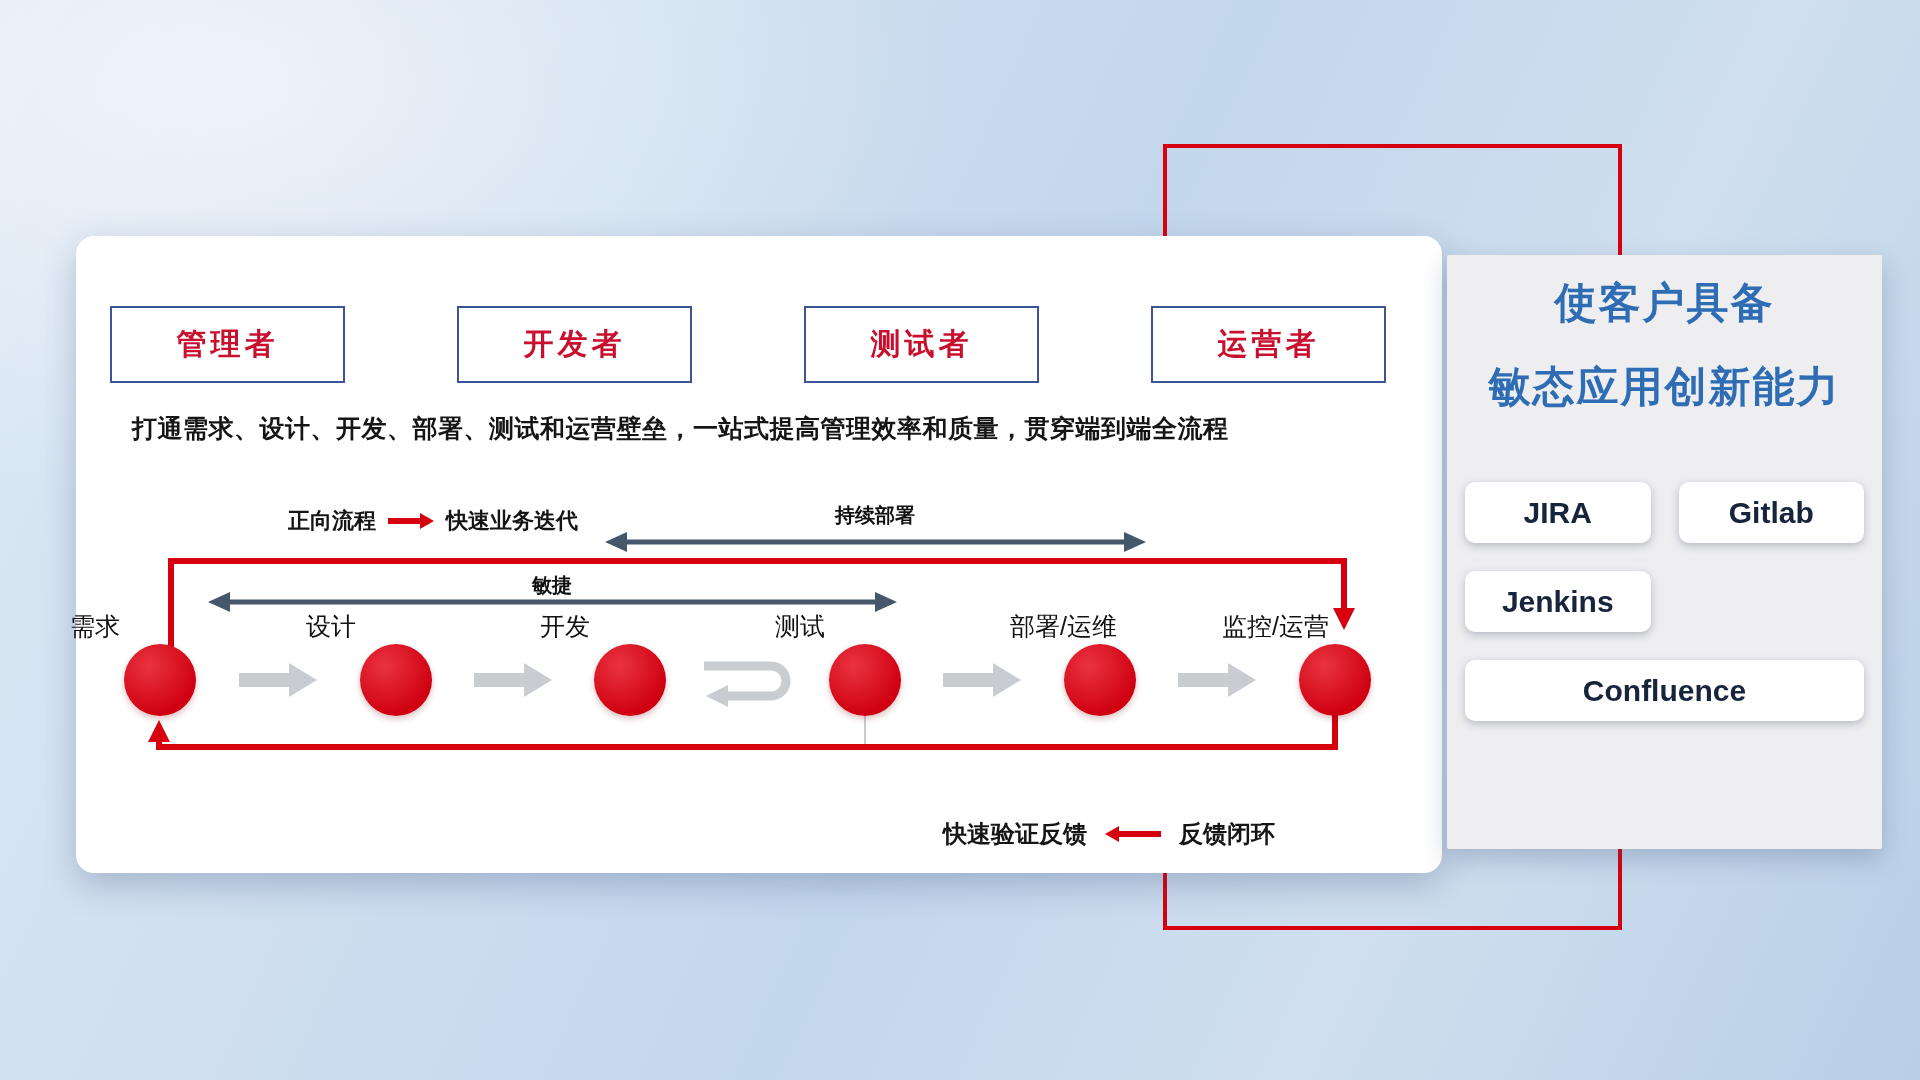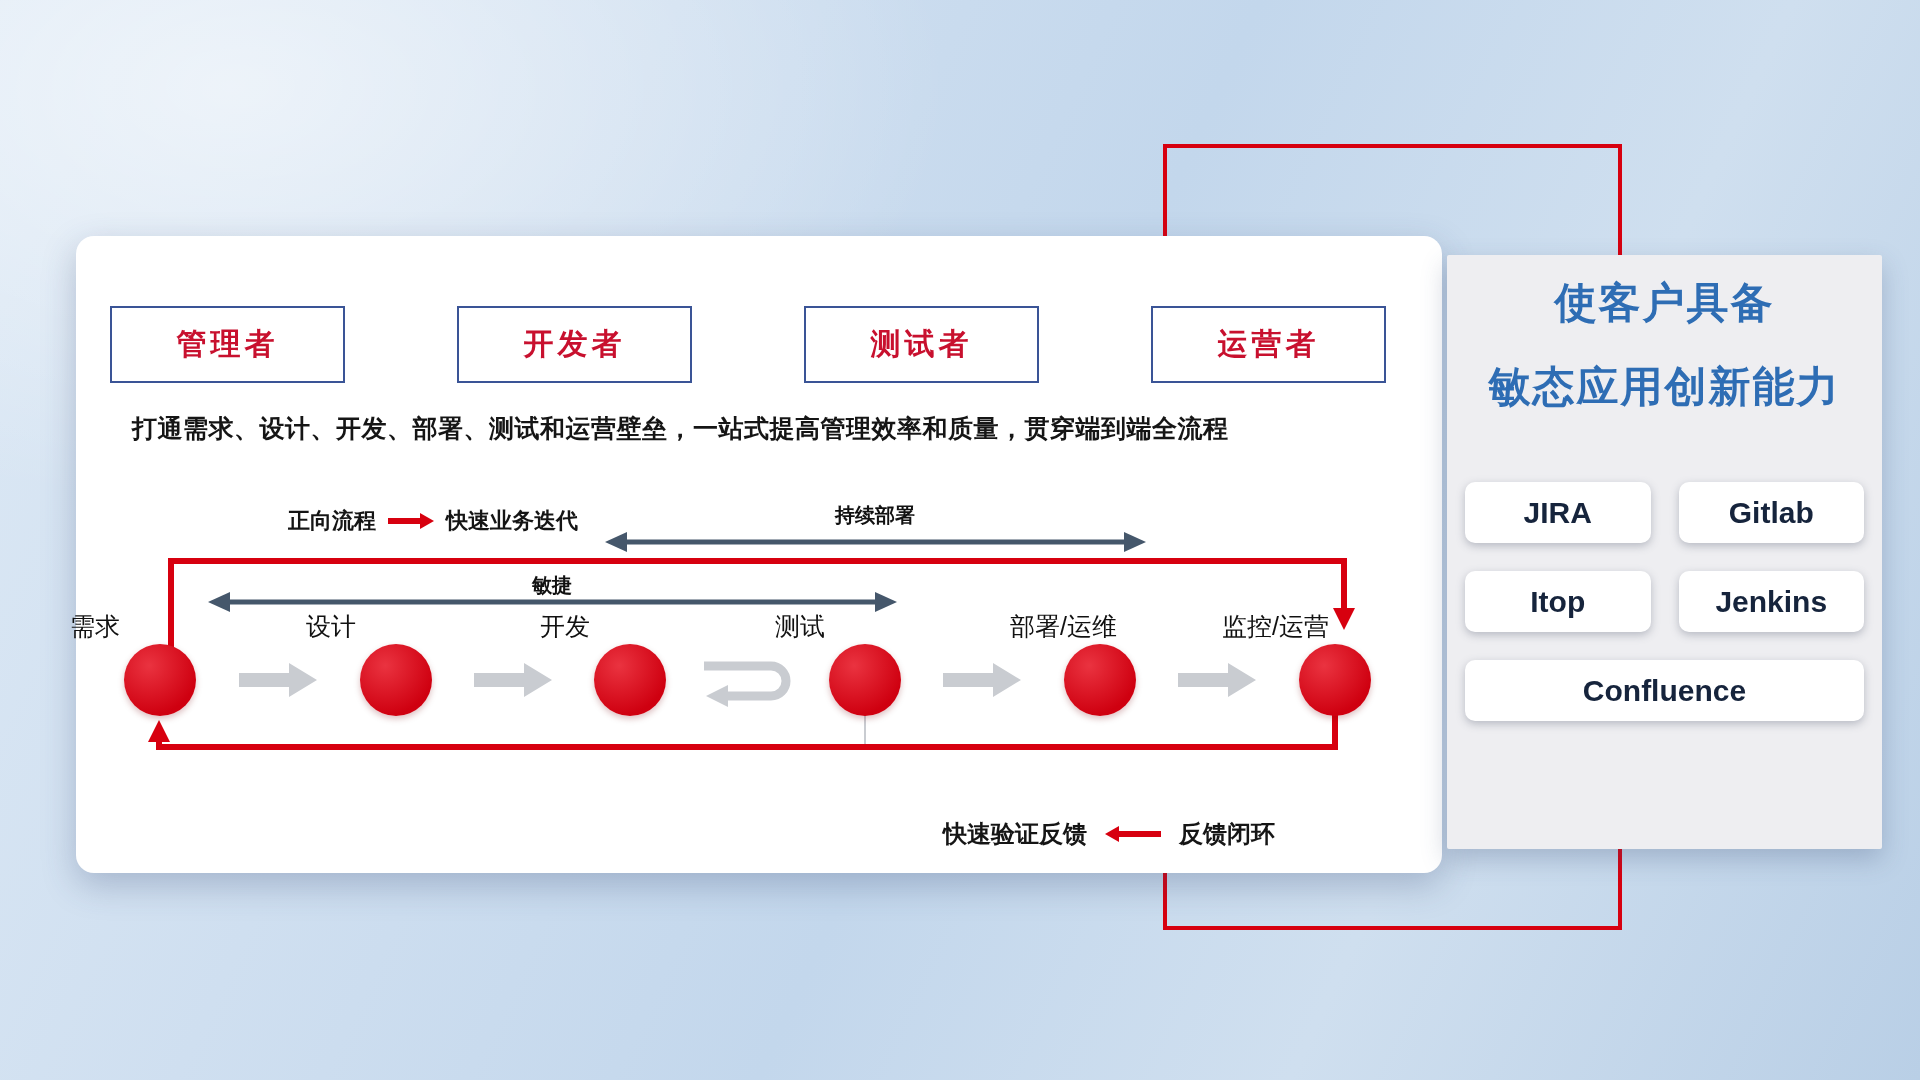--- a/index.html
+++ b/index.html
@@ -192,17 +192,16 @@
 </div>
 
 <div class="panel">
   <div class="panel-title">
     <div class="line1">使客户具备</div>
     <div class="line2">敏态应用创新能力</div>
   </div>
   <div class="tools-grid">
     <div class="tool-chip">JIRA</div>
     <div class="tool-chip">Gitlab</div>
-    <div class="tool-chip">Itop</div>
     <div class="tool-chip">Jenkins</div>
     <div class="tool-chip wide">Confluence</div>
   </div>
 </div>
 
 </body></html>

